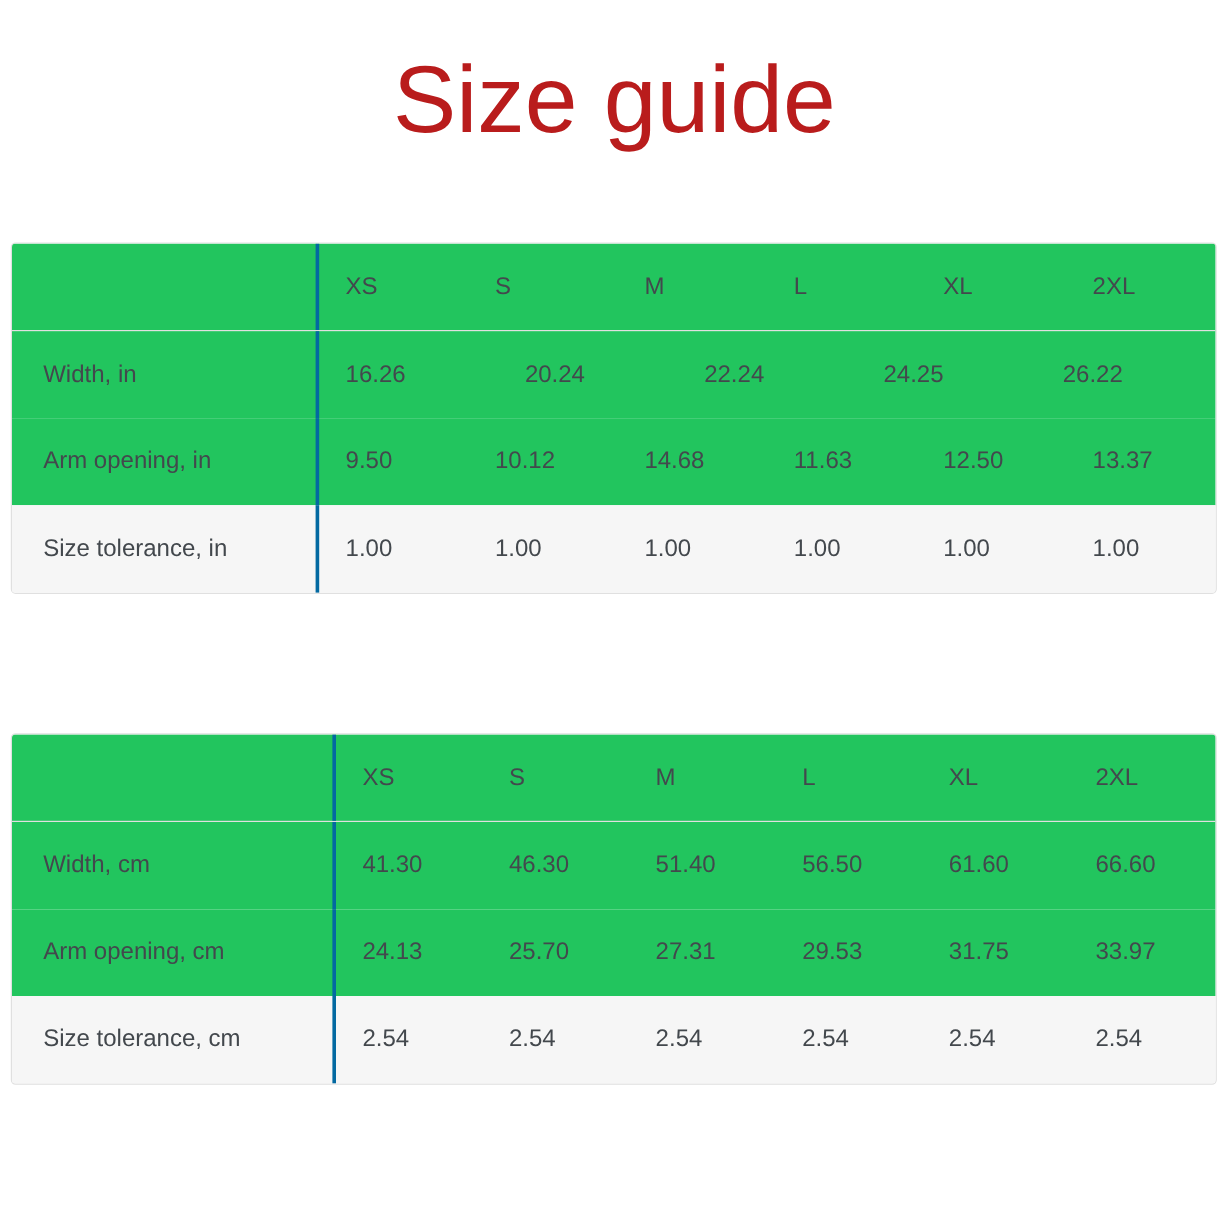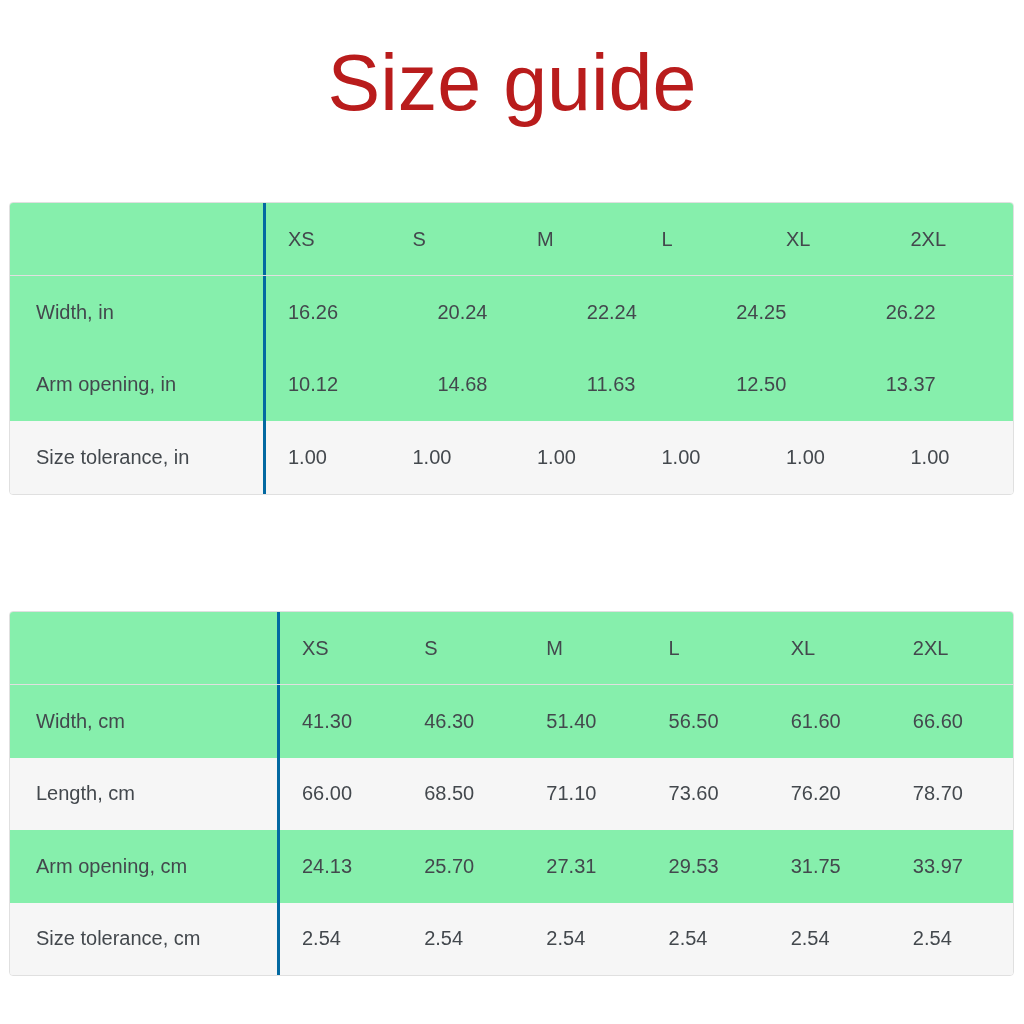--- a/index.html
+++ b/index.html
@@ -27,21 +27,21 @@
     width: 1005px;
     background: #ffffff;
     border: 1px solid #e0e0e0;
     border-radius: 4px;
     overflow: hidden;
     color: #43484d;
     font-size: 20px;
   }
   .size-table.t-inches { top: 202px; }
   .size-table.t-cm    { top: 611px; }
-  .trow { display: flex; height: 72.5px; background: #86efac; }
+  .trow { display: flex; height: 72.5px; background: #22c55e; }
   .trow.header { height: 73px; border-bottom: 1px solid #e0e0e0; }
   .trow.striped { background: #f6f6f6; }
   .label-cell {
     display: flex; align-items: center;
     padding-left: 26px;
     border-right: 3px solid #0369a1;
     flex: 0 0 auto;
   }
   .t-inches .label-cell { width: 256px; }
   .t-cm     .label-cell { width: 270px; }
@@ -75,20 +75,21 @@
       <div class="data-cell">16.26</div>
       <div class="data-cell">20.24</div>
       <div class="data-cell">22.24</div>
       <div class="data-cell">24.25</div>
       <div class="data-cell">26.22</div>
     </div>
   </div>
   <div class="trow">
     <div class="label-cell">Arm opening, in</div>
     <div class="data-area">
+      <div class="data-cell">9.50</div>
       <div class="data-cell">10.12</div>
       <div class="data-cell">14.68</div>
       <div class="data-cell">11.63</div>
       <div class="data-cell">12.50</div>
       <div class="data-cell">13.37</div>
     </div>
   </div>
   <div class="trow striped">
     <div class="label-cell">Size tolerance, in</div>
     <div class="data-area">
@@ -118,31 +119,20 @@
     <div class="label-cell">Width, cm</div>
     <div class="data-area">
       <div class="data-cell">41.30</div>
       <div class="data-cell">46.30</div>
       <div class="data-cell">51.40</div>
       <div class="data-cell">56.50</div>
       <div class="data-cell">61.60</div>
       <div class="data-cell">66.60</div>
     </div>
   </div>
-  <div class="trow striped">
-    <div class="label-cell">Length, cm</div>
-    <div class="data-area">
-      <div class="data-cell">66.00</div>
-      <div class="data-cell">68.50</div>
-      <div class="data-cell">71.10</div>
-      <div class="data-cell">73.60</div>
-      <div class="data-cell">76.20</div>
-      <div class="data-cell">78.70</div>
-    </div>
-  </div>
   <div class="trow">
     <div class="label-cell">Arm opening, cm</div>
     <div class="data-area">
       <div class="data-cell">24.13</div>
       <div class="data-cell">25.70</div>
       <div class="data-cell">27.31</div>
       <div class="data-cell">29.53</div>
       <div class="data-cell">31.75</div>
       <div class="data-cell">33.97</div>
     </div>

